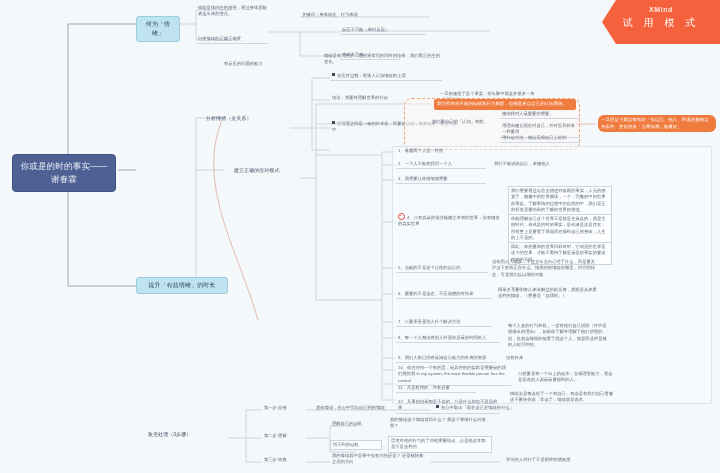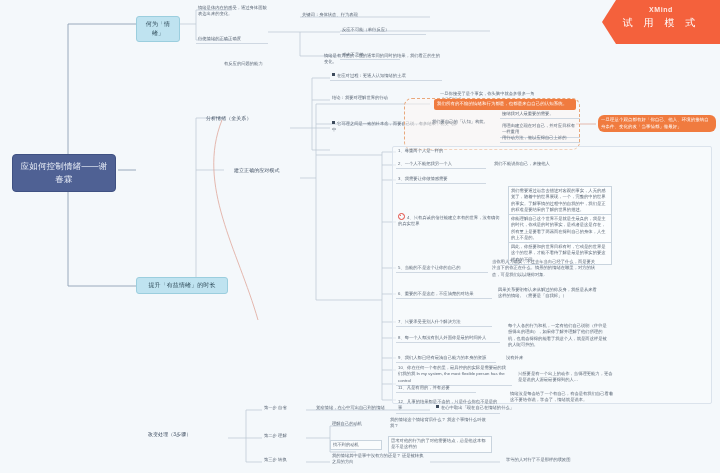--- a/index.html
+++ b/index.html
@@ -185,21 +185,21 @@
     <path class="wline" d="M430,462 H500"></path>
 
     <path class="wline-red" d="M576,124 H596"></path>
   </svg>
 
   <div id="trial">
     <div class="brand">XMind</div>
     <div class="mode">试 用 模 式</div>
   </div>
 
-  <div class="node root" style="left:12px;top:154px;width:104px;">应如何控制情绪——谢春霖</div>
+  <div class="node root" style="left:12px;top:154px;width:104px;">你或是的时的事实——谢春霖</div>
 
   <div class="node main" style="left:136px;top:16px;width:44px;">何为「情绪」</div>
 
   <div class="node main" style="left:136px;top:277px;width:92px;">提升「有益情绪」的时长</div>
 
   <div class="node sub" style="left:204px;top:114px;width:86px;">分析情绪（全关系）</div>
 
   <div class="node sub" style="left:232px;top:166px;width:70px;">建立正确的应对模式</div>
 
   <div class="node sub" style="left:146px;top:430px;width:82px;">改变处理（3步骤）</div>

